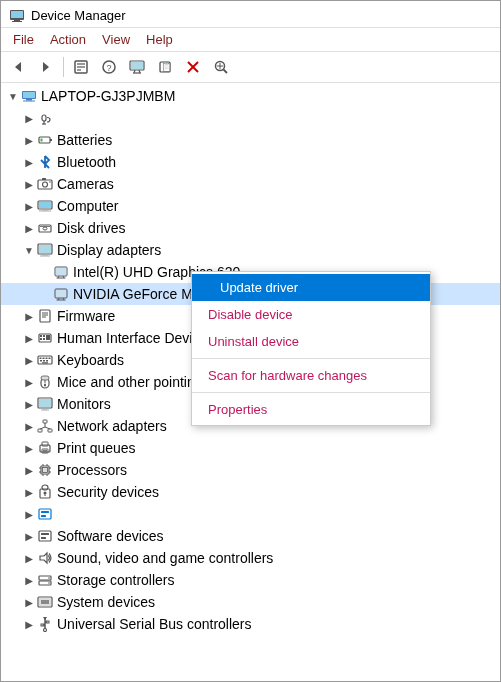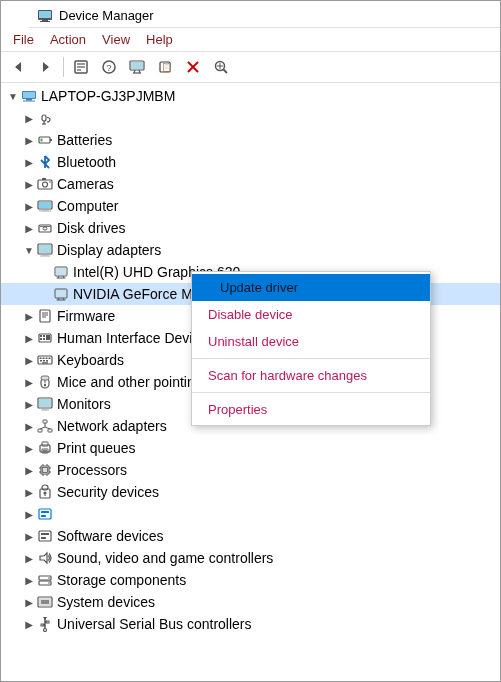--- a/index.html
+++ b/index.html
@@ -19,21 +19,20 @@
       display: flex;
       flex-direction: column;
     }
     .title-bar {
       background: #fff;
       padding: 6px 8px 4px 8px;
       display: flex;
       align-items: center;
       gap: 6px;
       border-bottom: 1px solid #e0e0e0;
-      margin-left: 28px;
     }
     .title-bar-icon {
       width: 16px; height: 16px;
       display: inline-block;
     }
     .title-bar-text {
       font-size: 13px;
       font-weight: normal;
       color: #000;
     }
@@ -118,21 +117,21 @@
       box-shadow: 2px 2px 8px rgba(0,0,0,0.25);
       z-index: 100;
       padding: 2px 0;
     }
     .ctx-item {
       padding: 6px 16px;
       cursor: pointer;
       font-size: 13px;
       color: #be185d;
     }
-    .ctx-item.highlighted { background: #0078d7; color: #0f172a; padding-left: 28px; }
+    .ctx-item.highlighted { background: #0078d7; color: #ffffff; padding-left: 28px; }
     .ctx-item.bold { font-weight: normal; }
     .ctx-sep { height: 1px; background: #ddd; margin: 3px 0; }
 
     
     .tree-area::-webkit-scrollbar { width: 14px; }
     .tree-area::-webkit-scrollbar-track { background: #f0f0f0; }
     .tree-area::-webkit-scrollbar-thumb { background: #c0c0c0; border: 2px solid #f0f0f0; border-radius: 2px; }
   </style>
 </head>
 <body>
@@ -514,21 +513,21 @@
     <div class="tree-item indent-1">
       <div class="expander">▶</div>
       <div class="item-icon">
         <svg width="16" height="16" viewBox="0 0 16 16">
           <rect x="2" y="4" width="12" height="4" rx="0.8" fill="none" stroke="#555" stroke-width="1.2"></rect>
           <rect x="2" y="9" width="12" height="4" rx="0.8" fill="none" stroke="#555" stroke-width="1.2"></rect>
           <circle cx="12" cy="6" r="0.8" fill="#555"></circle>
           <circle cx="12" cy="11" r="0.8" fill="#555"></circle>
         </svg>
       </div>
-      <span class="item-label">Storage components</span>
+      <span class="item-label">Storage controllers</span>
     </div>
 
     <div class="tree-item indent-1">
       <div class="expander">▶</div>
       <div class="item-icon">
         <svg width="16" height="16" viewBox="0 0 16 16">
           <rect x="1" y="3" width="14" height="10" rx="1" fill="none" stroke="#555" stroke-width="1.2"></rect>
           <rect x="2" y="4" width="12" height="8" fill="#ddd"></rect>
           <rect x="4" y="6" width="8" height="4" fill="#888"></rect>
         </svg>

